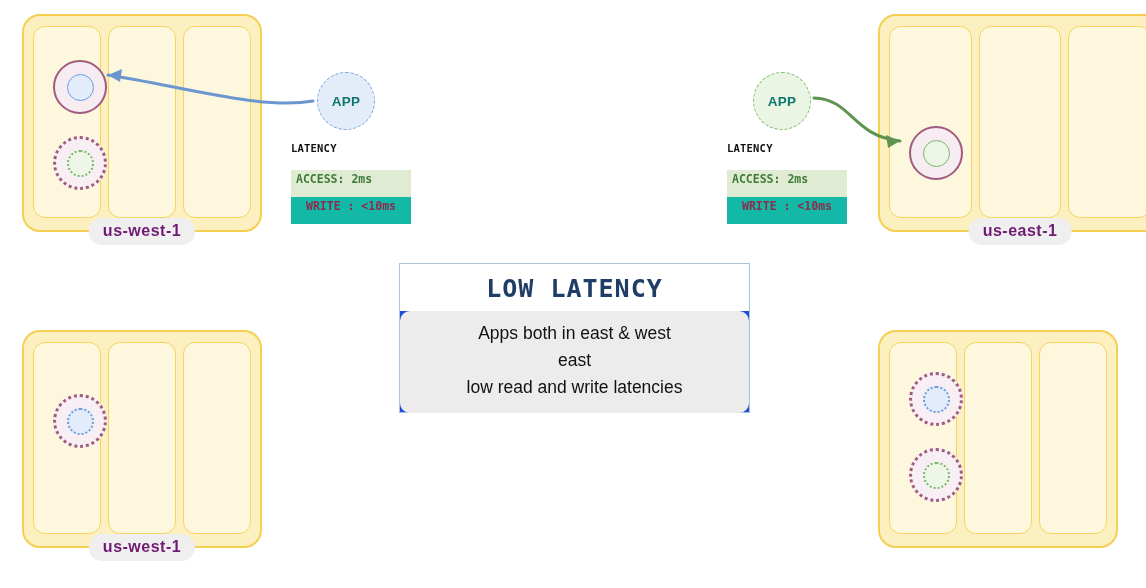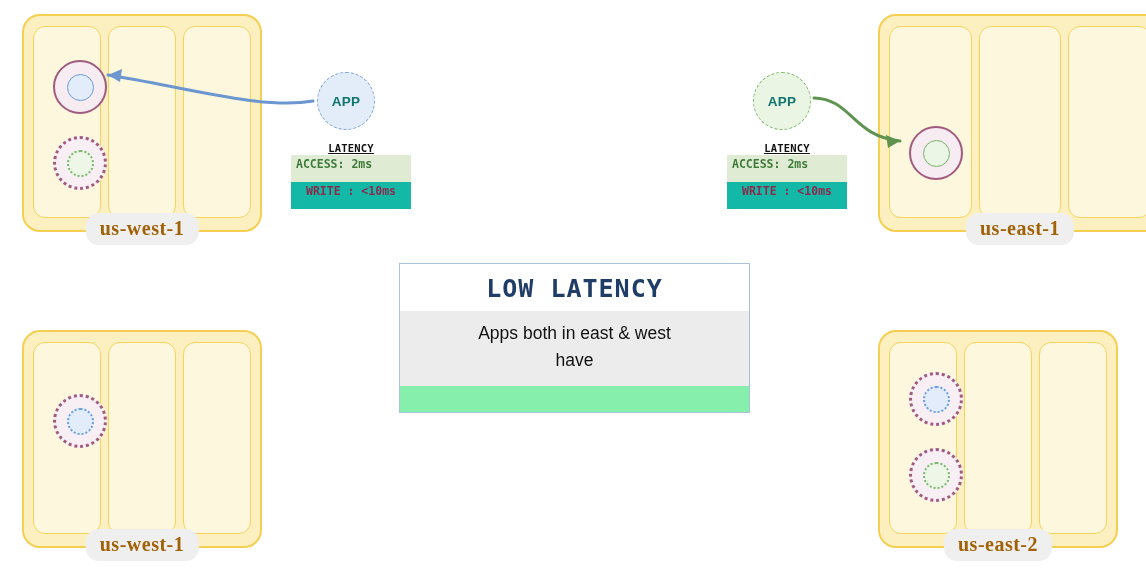--- a/index.html
+++ b/index.html
@@ -30,23 +30,23 @@
     background:#fdf7dd;
     border:1.5px solid #f5d35e;
     border-radius:12px;
     position:relative;
   }
   .region-label{
     position:absolute;
     left:50%;transform:translateX(-50%);
     bottom:-13px;
     background:#efefef;
-    color:#a16207;
-    font-family:Liberation Serif, serif;
-    font-size:20px;font-weight:bold;
+    color:#701a75;
+    font-family:Liberation Sans, sans-serif;
+    font-size:16px;font-weight:bold;
     letter-spacing:.5px;
     padding:4px 14px 5px 14px;
     border-radius:13px;
     white-space:nowrap;
   }
 
   
   .node{position:absolute;width:54px;height:54px;}
   .node .outer{
     position:absolute;left:0;top:0;width:54px;height:54px;
@@ -72,59 +72,59 @@
     font-size:13.5px;font-weight:bold;color:#0f766e;
     box-sizing:border-box;
     letter-spacing:.3px;
   }
   .app.blue{background:#e3ecf9;border:1.8px dashed #7ba2dd;}
   .app.green{background:#eaf5e4;border:1.8px dashed #7eb86d;}
 
   
   .latency{position:absolute;width:120px;}
   .latency .lat-title{
-    text-align:center;
+    text-align:left;
     font-family:"DejaVu Sans Mono","Liberation Mono",monospace;
     font-size:10.5px;font-weight:bold;color:#111;
     letter-spacing:.2px;
-    margin-bottom:1px;
-    text-decoration:underline;
+    margin-bottom:16px;
   }
   .latency .lat-row{
     font-family:"DejaVu Sans Mono","Liberation Mono",monospace;
     font-size:11.5px;font-weight:bold;
     padding:2px 5px 11px 5px;
     white-space:pre;
   }
   .latency .lat-row.access{background:#dfecd3;color:#3f7a3a;}
   .latency .lat-row.write{background:#14b8a6;color:#8d2b4d;text-align:center;}
 
   
   .info-card{
     position:absolute;
     border:1.5px solid #a9c3dd;
     box-sizing:border-box;
-    background:#86efac;
+    background:#1d4ed8;
   }
   .info-head{
     background:#ffffff;
     text-align:center;
     font-family:"DejaVu Sans Mono","Liberation Mono",monospace;
     font-size:25px;font-weight:bold;
     color:#1f3d66;
     letter-spacing:1px;
     padding:10px 0 8px 0;
   }
   .info-body{
     background:#ececec;
     text-align:center;
     color:#111;
     font-size:17.5px;
     line-height:27px;
     padding:9px 8px 12px 8px;
+    border-radius:10px;
   }
 
   
   #arrows{position:absolute;left:0;top:0;width:1146px;height:588px;pointer-events:none;}
 </style>
 </head>
 <body>
 
 <div id="stage">
 
@@ -180,21 +180,20 @@
           <div class="az"></div>
         </div>
         <div class="node dotted blue" style="left: 31px; top: 42px;">
           <div class="outer"></div>
           <div class="inner"></div>
         </div>
         <div class="node dotted green" style="left: 31px; top: 118px;">
           <div class="outer"></div>
           <div class="inner"></div>
         </div>
-        <div class="region-label">us-east-2</div>
       </div>
     </div>
 
   <div id="apps-layer">
       <div class="app blue" style="left: 317px; top: 72px;">
         <span>APP</span>
       </div>
       <div class="latency" style="left: 291px; top: 142px;">
         <div class="lat-title">LATENCY</div>
         <div class="lat-row access">ACCESS: 2ms</div>
@@ -214,17 +213,18 @@
       <path d="M 313 101 C 260 110, 180 86, 108 75" fill="none" stroke="#6b96d0" stroke-width="3" stroke-linecap="round"></path>
       <path d="M 108 75 L 122 69 L 120 82 Z" fill="#6b96d0"></path>
       <path d="M 814 98 C 852 99, 852 136, 900 141" fill="none" stroke="#5f9450" stroke-width="3" stroke-linecap="round"></path>
       <path d="M 900 141 L 886 135 L 888 148 Z" fill="#5f9450"></path>
     </svg>
 
   <div class="info-card" id="info-card" style="left: 399px; top: 263px; width: 351px; height: 150px;">
     <div class="info-head">LOW LATENCY</div>
     <div class="info-body" id="info-body">
         <div>Apps both in east &amp; west</div>
-        <div>have</div>
+        <div>east</div>
+        <div>low read and write latencies</div>
       </div>
   </div>
 
 </div>
 
 </body></html>

